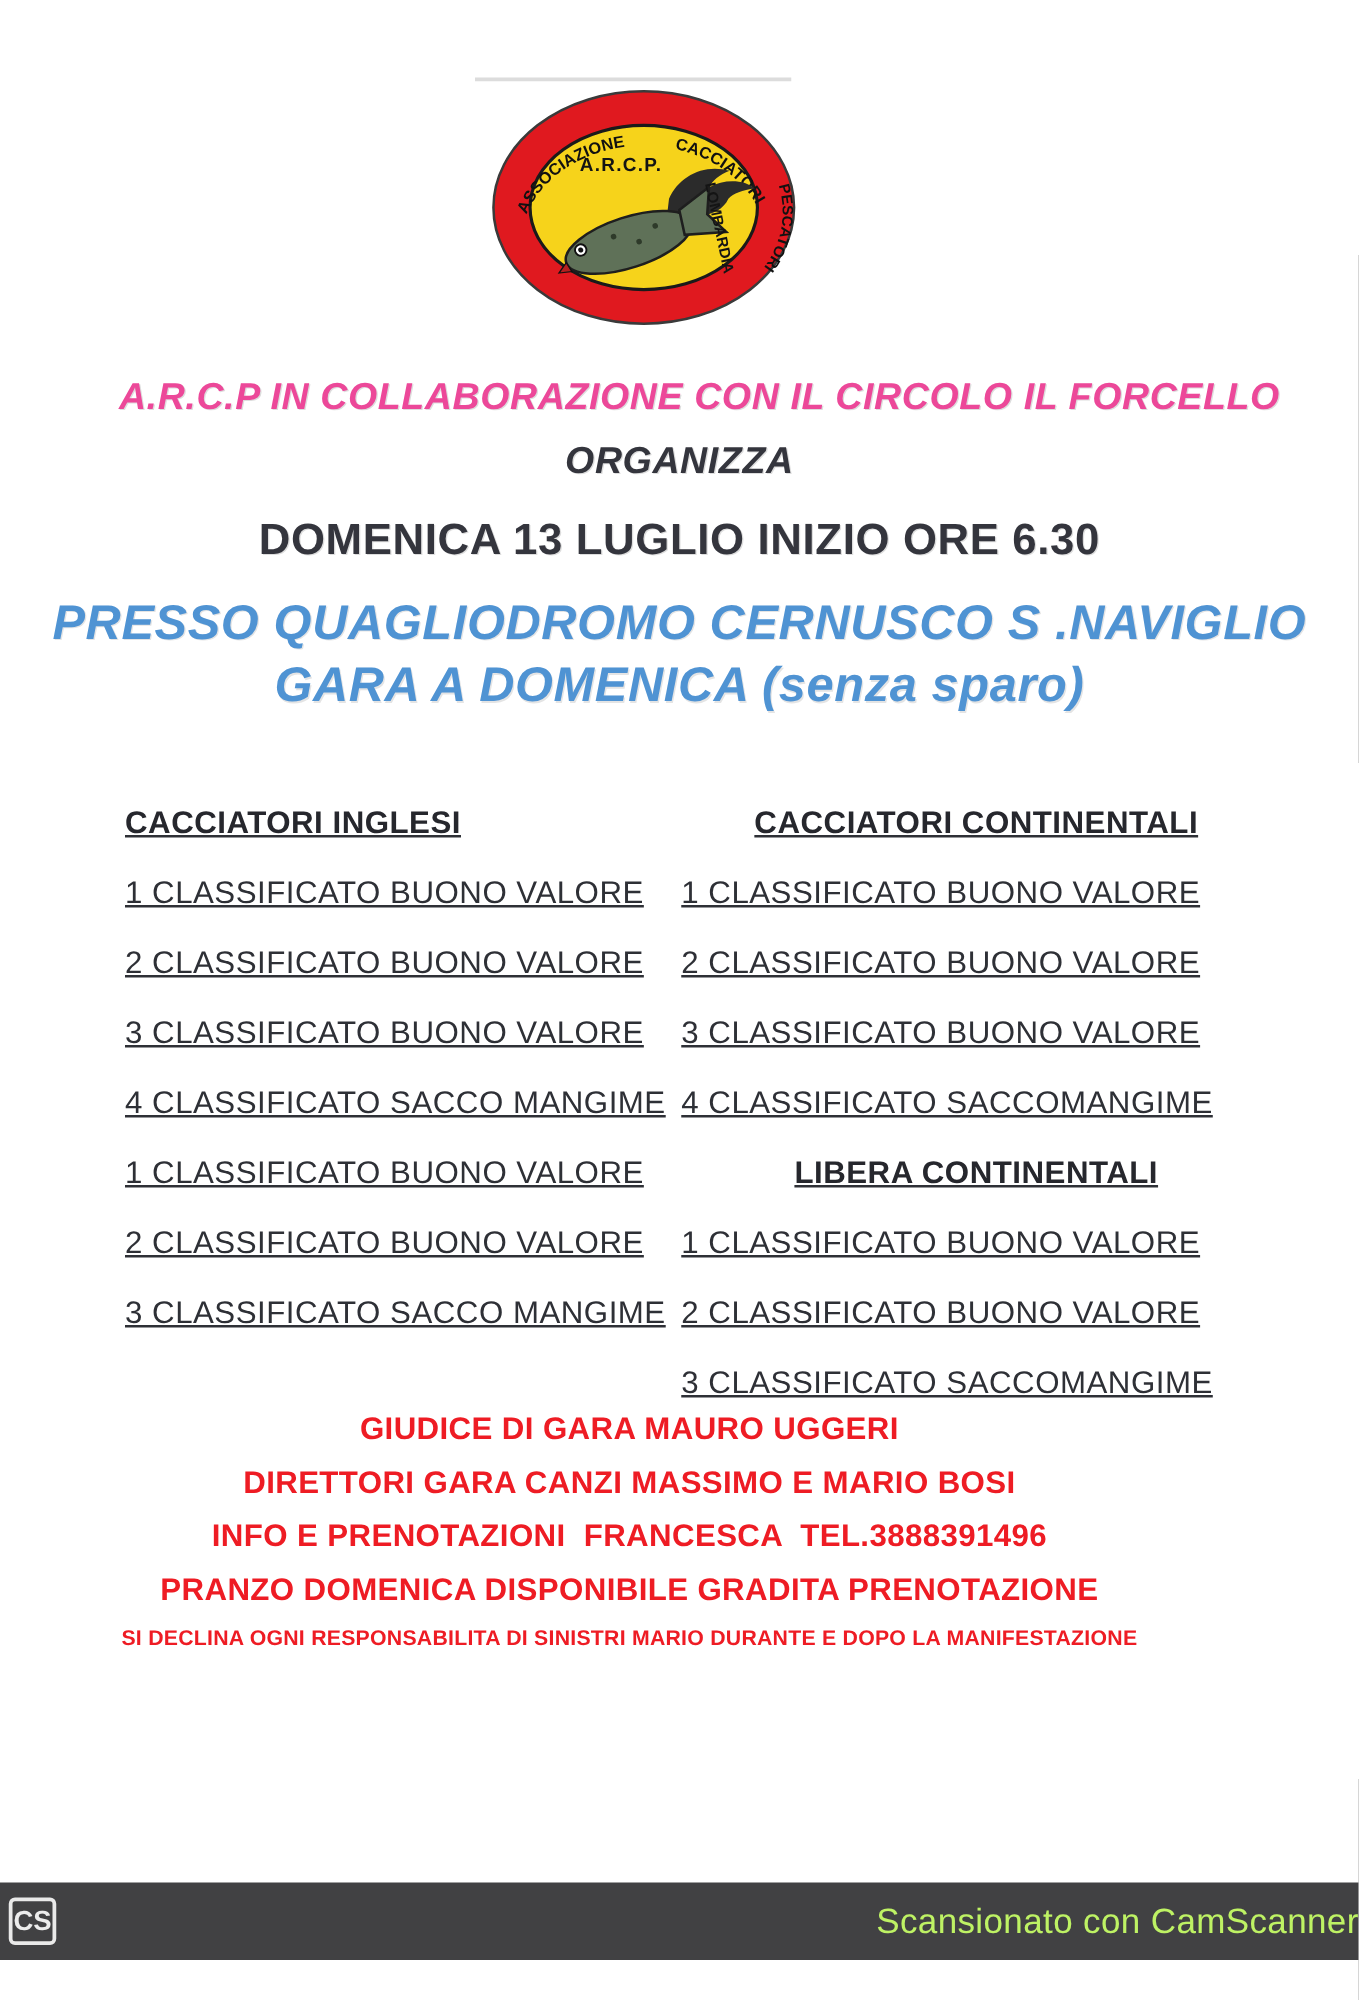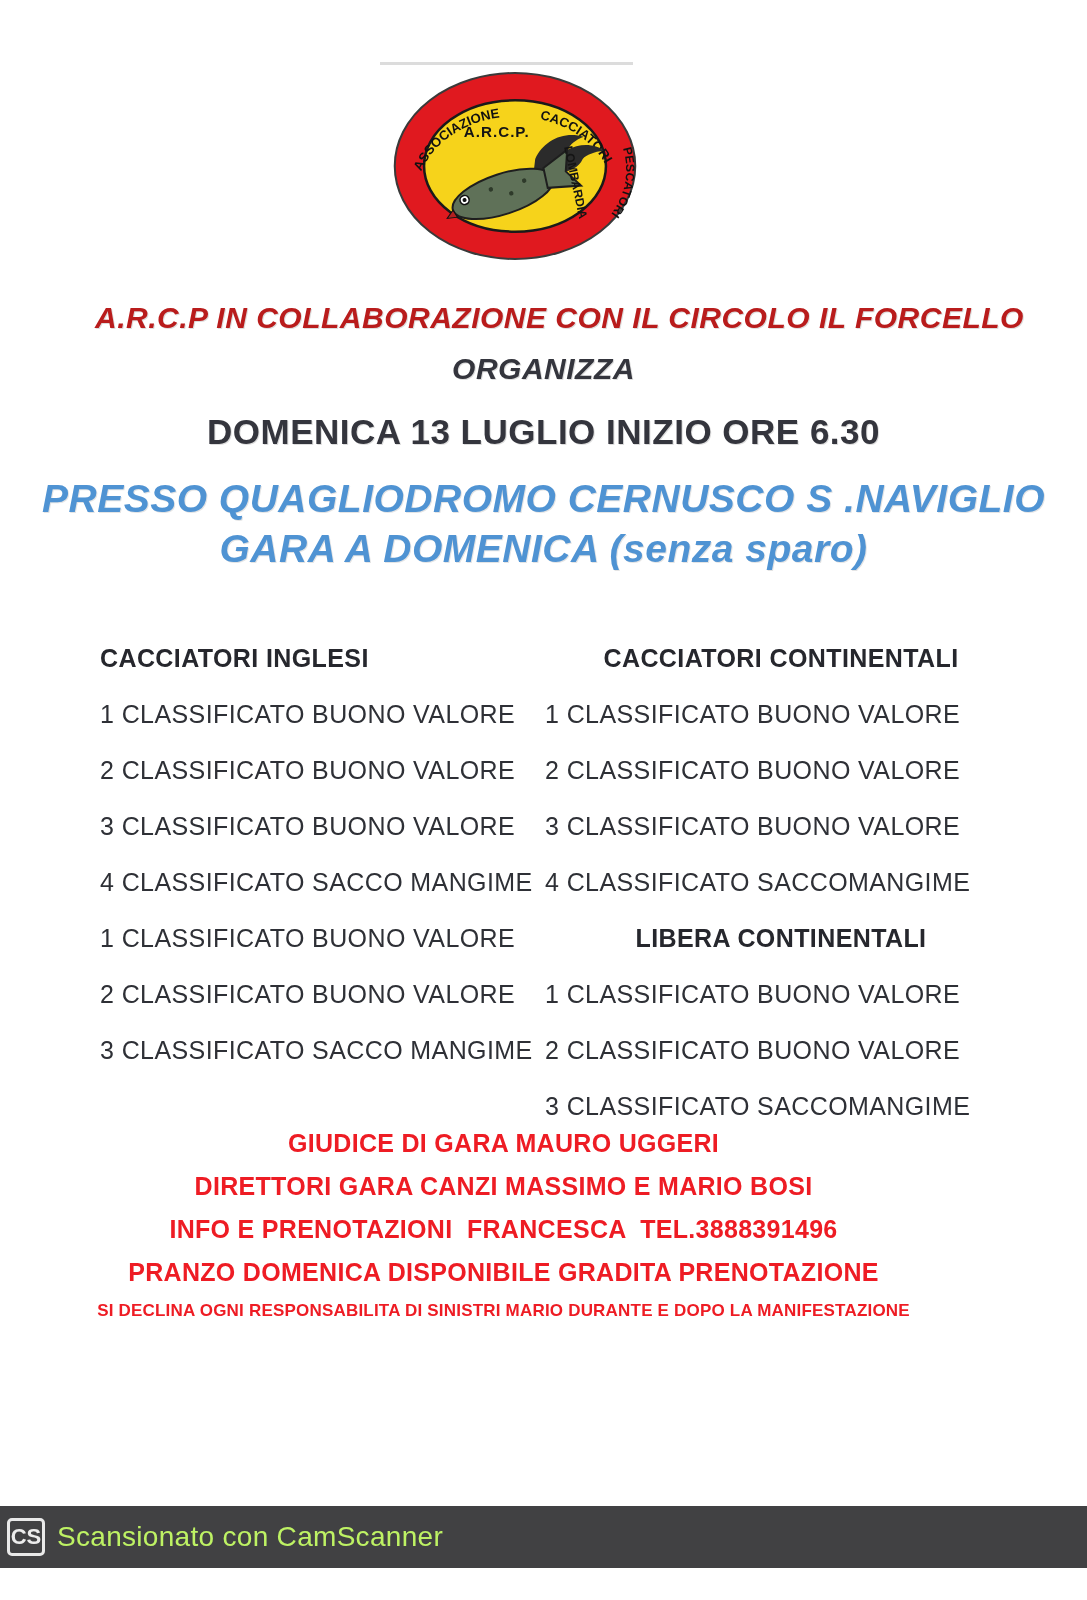--- a/index.html
+++ b/index.html
@@ -19,21 +19,21 @@
   .logo-wrap{
     position:absolute;top:70px;left:390px;width:250px;height:192px;
   }
   .headline{
     position:absolute;left:0;right:0;text-align:center;
     letter-spacing:0.5px;
   }
   .collab{
     top:296px;height:44px;line-height:44px;
     font-size:30px;font-weight:bold;font-style:italic;
-    color:#b91c1c;text-shadow:1px 1px 0 rgba(120,120,120,0.25);padding-left:32px;
+    color:#ec4899;text-shadow:1px 1px 0 rgba(120,120,120,0.25);padding-left:32px;
   }
   .organizza{
     top:348px;height:42px;line-height:42px;
     font-size:30px;font-weight:bold;font-style:italic;
     color:#34353d;text-shadow:1px 1px 0 rgba(120,120,120,0.25);
   }
   .dateline{
     top:408px;height:48px;line-height:48px;
     font-size:35px;font-weight:bold;color:#34353d;
     text-shadow:1px 1px 0 rgba(120,120,120,0.25);
@@ -42,42 +42,42 @@
     font-size:39px;font-weight:bold;font-style:italic;color:#4f93d3;
     text-shadow:1px 1px 0 rgba(120,120,120,0.2);
     height:46px;line-height:46px;
   }
   .venue1{top:476px;}
   .venue2{top:526px;}
   .results{
     position:absolute;top:630px;left:100px;right:70px;
     display:flex;
   }
-  .col{font-size:25px;color:#2e3036;}
+  .col{font-size:25px;color:#2e3036;text-decoration:underline;}
   .col-left{width:445px;}
   .col-right{flex:1;}
   .row{height:56px;line-height:56px;white-space:pre;letter-spacing:0.4px;}
   .row.head{font-weight:bold;color:#26272d;}
   .col-right .row.head{text-align:center;}
   .notes{
     position:absolute;top:1122px;left:60px;right:140px;
     text-align:center;color:#ee1c24;
   }
   .notes .line{
     height:43px;line-height:43px;font-size:25px;font-weight:bold;
     white-space:pre;letter-spacing:0.3px;
   }
   .notes .disclaimer{
     margin-top:4px;height:26px;line-height:26px;
     font-size:17px;font-weight:bold;letter-spacing:0.2px;white-space:pre;
   }
   .scanner-bar{
     position:absolute;top:1506px;left:0;right:0;height:62px;
     background:#414143;
-    display:flex;align-items:center;
+    display:flex;align-items:center;justify-content:space-between;
   }
   .cs-badge{
     width:38px;height:38px;margin-left:7px;
     border:3px solid #e9e9e9;border-radius:5px;
     display:flex;align-items:center;justify-content:center;
     font-size:22px;font-weight:bold;color:#ececec;
     box-sizing:border-box;
   }
   .cs-label{
     margin-left:12px;font-size:28px;color:#bef264;letter-spacing:0.3px;

